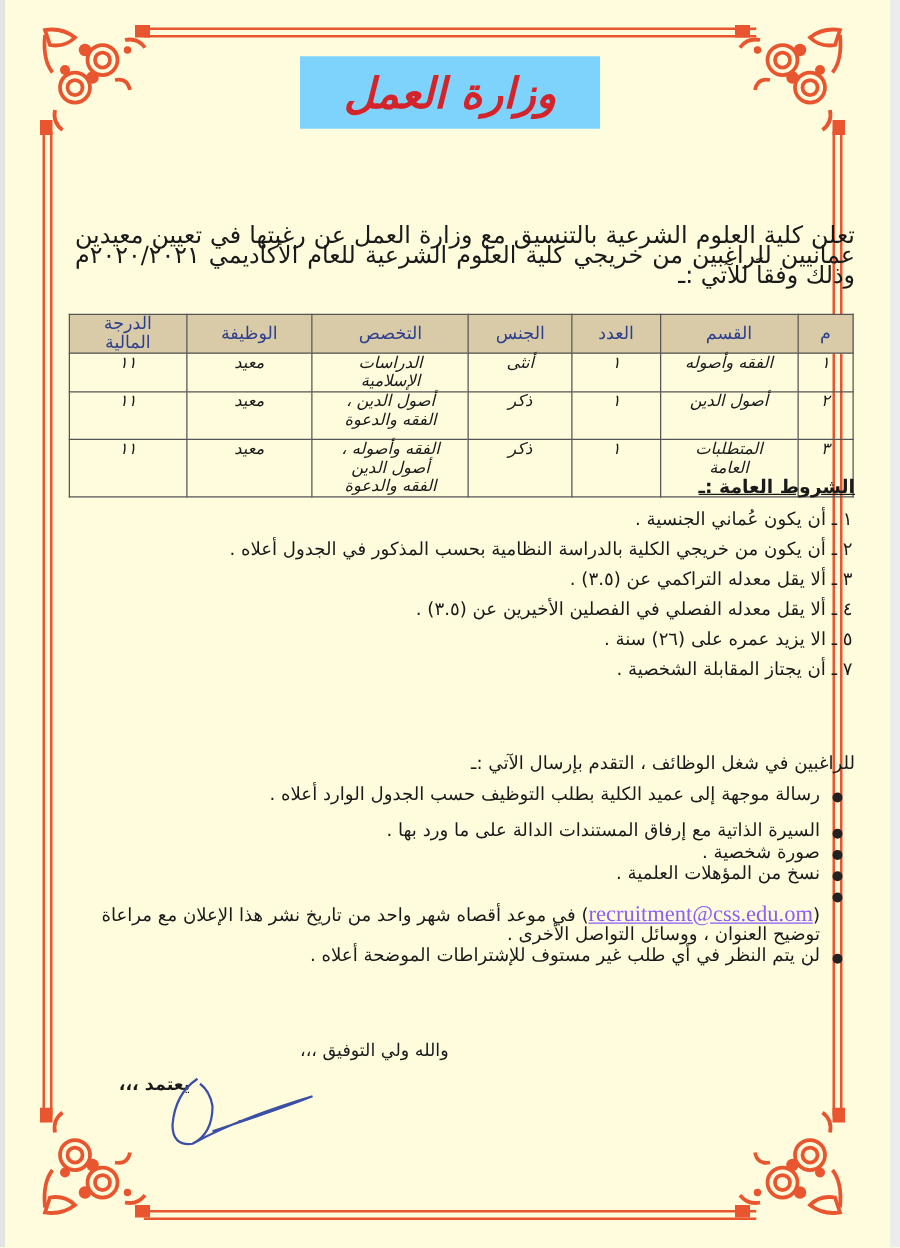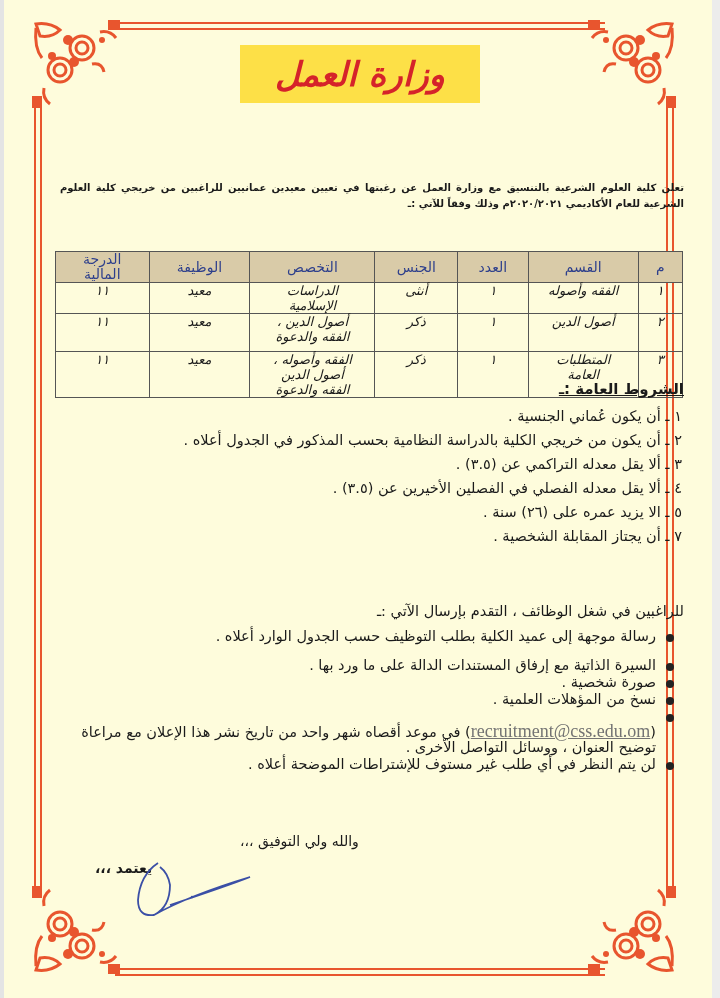--- a/index.html
+++ b/index.html
@@ -24,31 +24,31 @@
   .v-right2 { top:105px; bottom:105px; right:52px; width:2px; }
   .corner { position:absolute; width:90px; height:90px; }
   .corner.tl { left:30px; top:18px; }
   .corner.tr { right:42px; top:18px; transform:scaleX(-1); }
   .corner.bl { left:30px; bottom:22px; transform:scaleY(-1); }
   .corner.br { right:42px; bottom:22px; transform:scale(-1,-1); }
 
   
   .logo-box {
     position:absolute; left:240px; top:45px; width:240px; height:58px;
-    background:#fde047; display:flex; align-items:center; justify-content:center;
+    background:#7dd3fc; display:flex; align-items:center; justify-content:center;
   }
   .logo-text {
     font-family:"DejaVu Serif", serif; font-size:34px; font-weight:bold;
     color:#d5232a; font-style:italic; letter-spacing:1px;
   }
 
   .content { position:absolute; left:60px; right:36px; direction:rtl; }
 
   .intro {
-    top:180px; font-size:10px; font-weight:bold; line-height:16px; text-align:justify;
+    top:180px; font-size:19px; font-weight:normal; line-height:16px; text-align:justify;
   }
 
   table.jobs {
     position:absolute; top:251px; left:55px; width:628px;
     border-collapse:collapse; direction:rtl; font-size:13px;
   }
   table.jobs th, table.jobs td {
     border:1.5px solid #555; text-align:center; padding:0 16px; line-height:15px;
   }
   table.jobs th { background:#d9cba8; color:#2d3f8c; font-weight:normal; font-size:14px; height:18px; }
@@ -69,21 +69,21 @@
 
   .apply { top:603px; font-size:14.5px; }
   .apply-intro { margin:0 0 10px 0; }
   ul.req { list-style:none; margin:0; padding:0 6px 0 0; }
   ul.req li { position:relative; padding-right:22px; line-height:15px; margin:0 0 2px 0; }
   ul.req li::before {
     content:""; position:absolute; right:4px; top:5px; width:8px; height:8px;
     border-radius:50%; background:#222;
   }
   ul.req li.spaced { margin-bottom:14px; }
-  .email-link { color:#737373; text-decoration:underline; font-family:"Liberation Serif", serif; font-size:18px; direction:ltr; unicode-bidi:embed; }
+  .email-link { color:#8b5cf6; text-decoration:underline; font-family:"Liberation Serif", serif; font-size:18px; direction:ltr; unicode-bidi:embed; }
 
   .closing { position:absolute; top:833px; left:240px; font-size:14px; font-weight:normal; direction:rtl; }
   .approve { position:absolute; top:860px; left:95px; font-size:14px; font-weight:bold; direction:rtl; }
   .signature { position:absolute; left:130px; top:855px; width:130px; height:70px; }
 </style>
 </head>
 <body>
 
 <div class="page-edge-left"></div>
 <div class="page-edge-right"></div>

